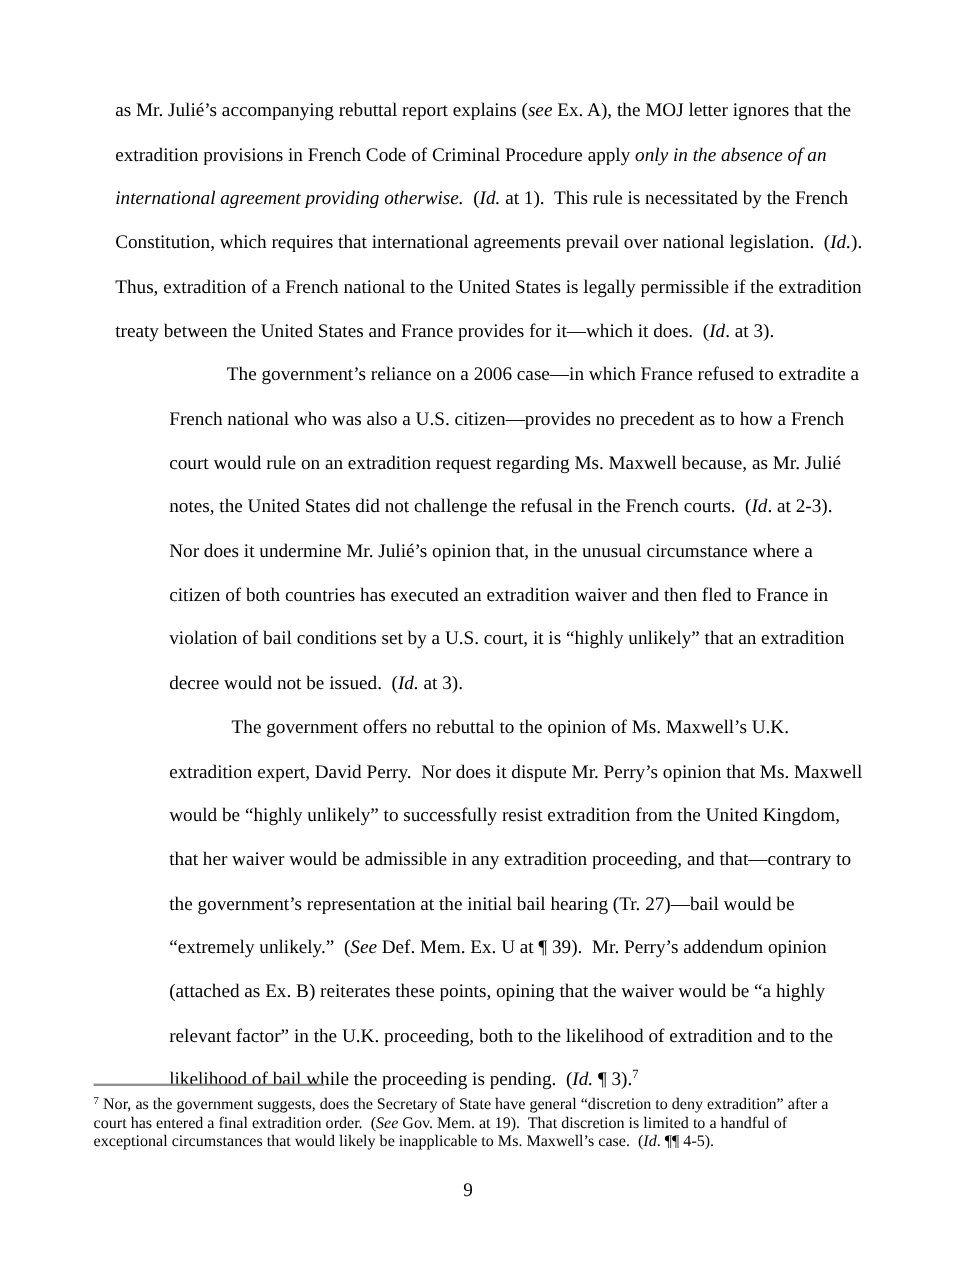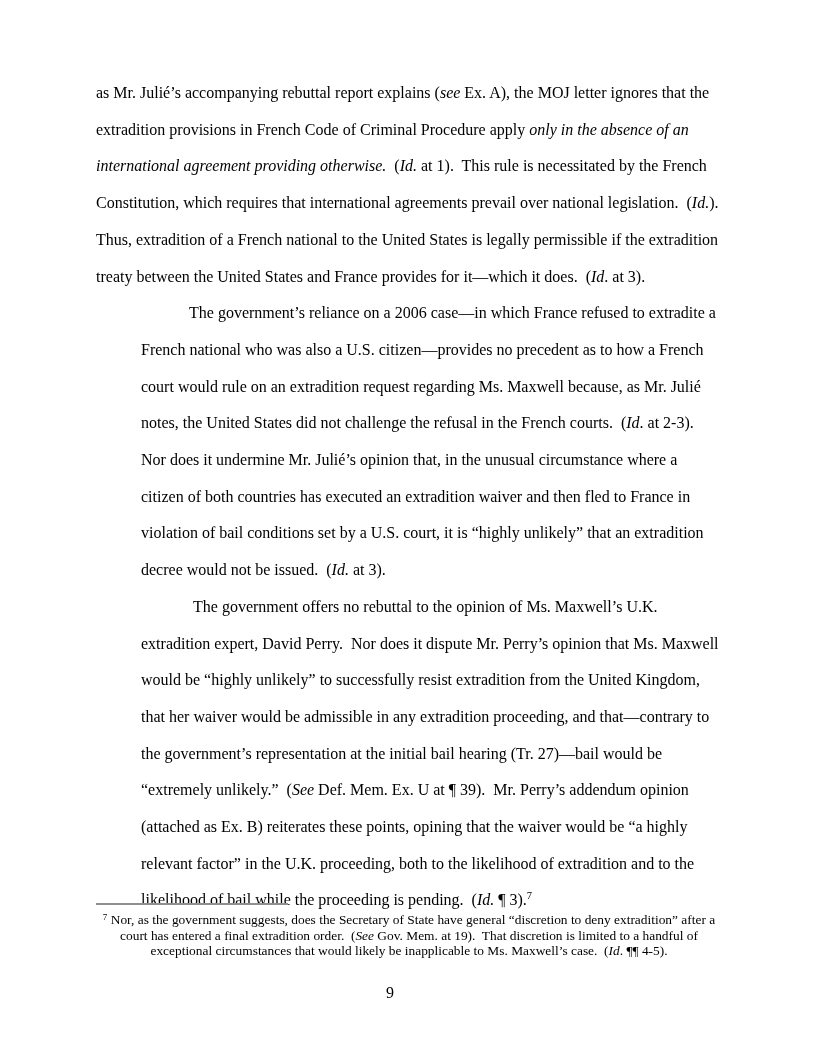--- a/index.html
+++ b/index.html
@@ -38,24 +38,23 @@
   }
   sup.fn-ref {
     font-size: 10.5px;
     line-height: 0;
     vertical-align: baseline;
     position: relative;
     top: -6px;
   }
   .footnote-area {
     position: absolute;
-    left: 96px;
+    left: 78px;
     top: 903px;
     width: 626px;
-    text-align: center;
   }
   .footnote-separator {
     width: 192px;
     height: 0;
     border-top: 2px solid #8f8f8f;
     margin: 0 0 7px 0;
   }
   .footnote {
     margin: 0;
     font-size: 13.4px;

